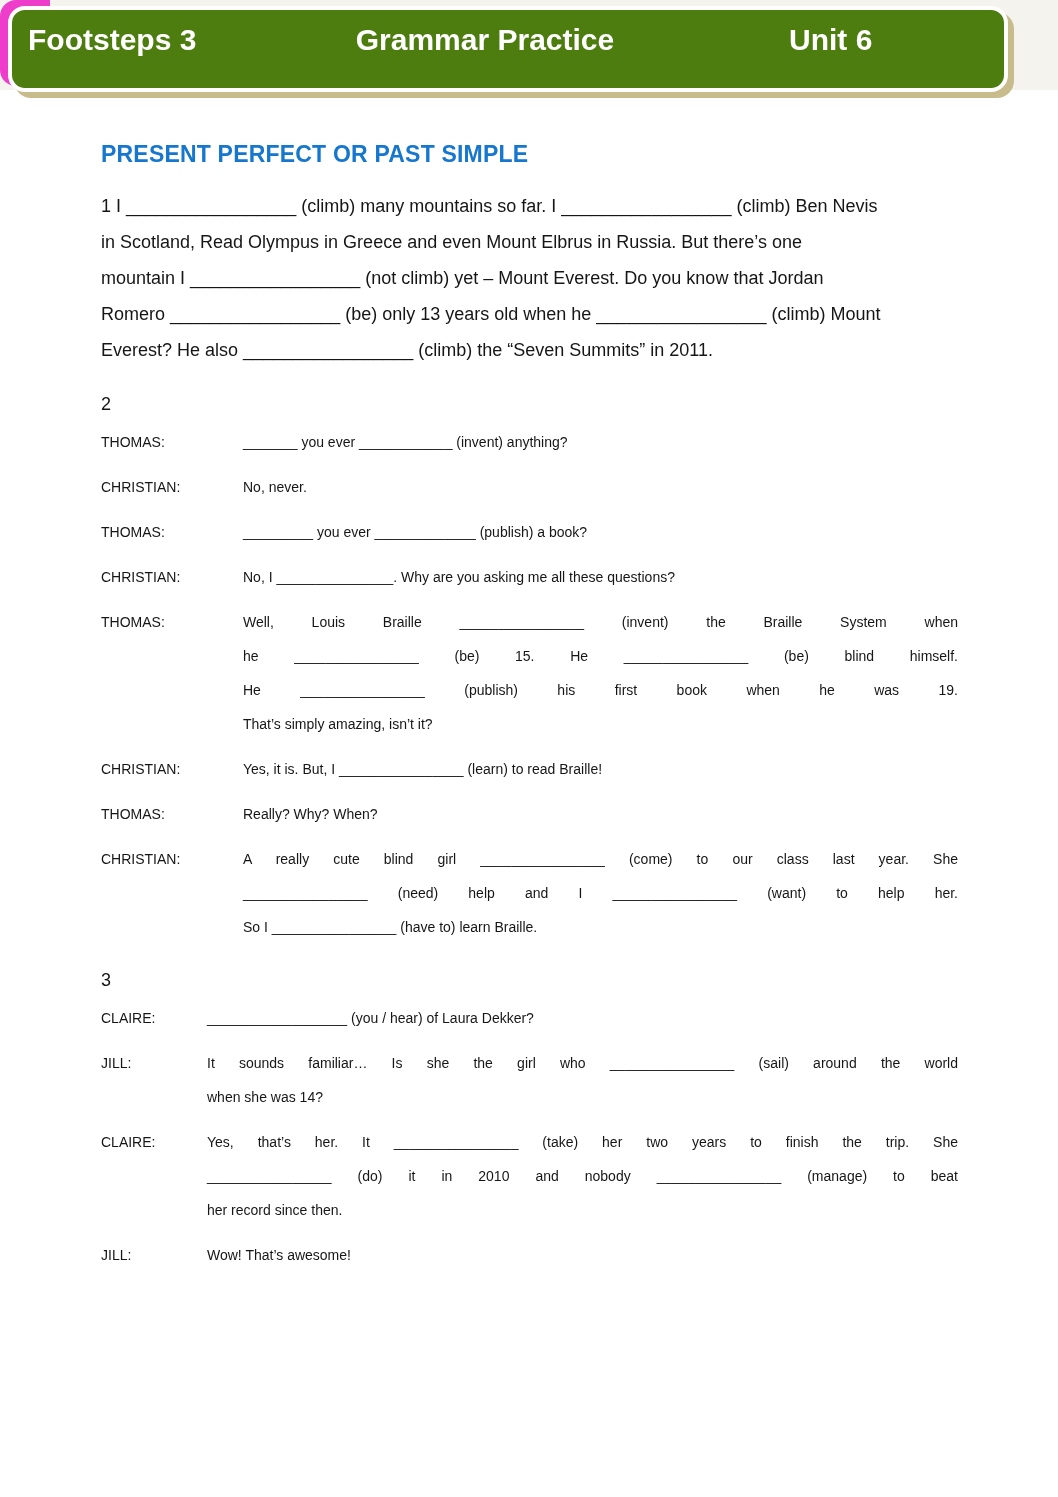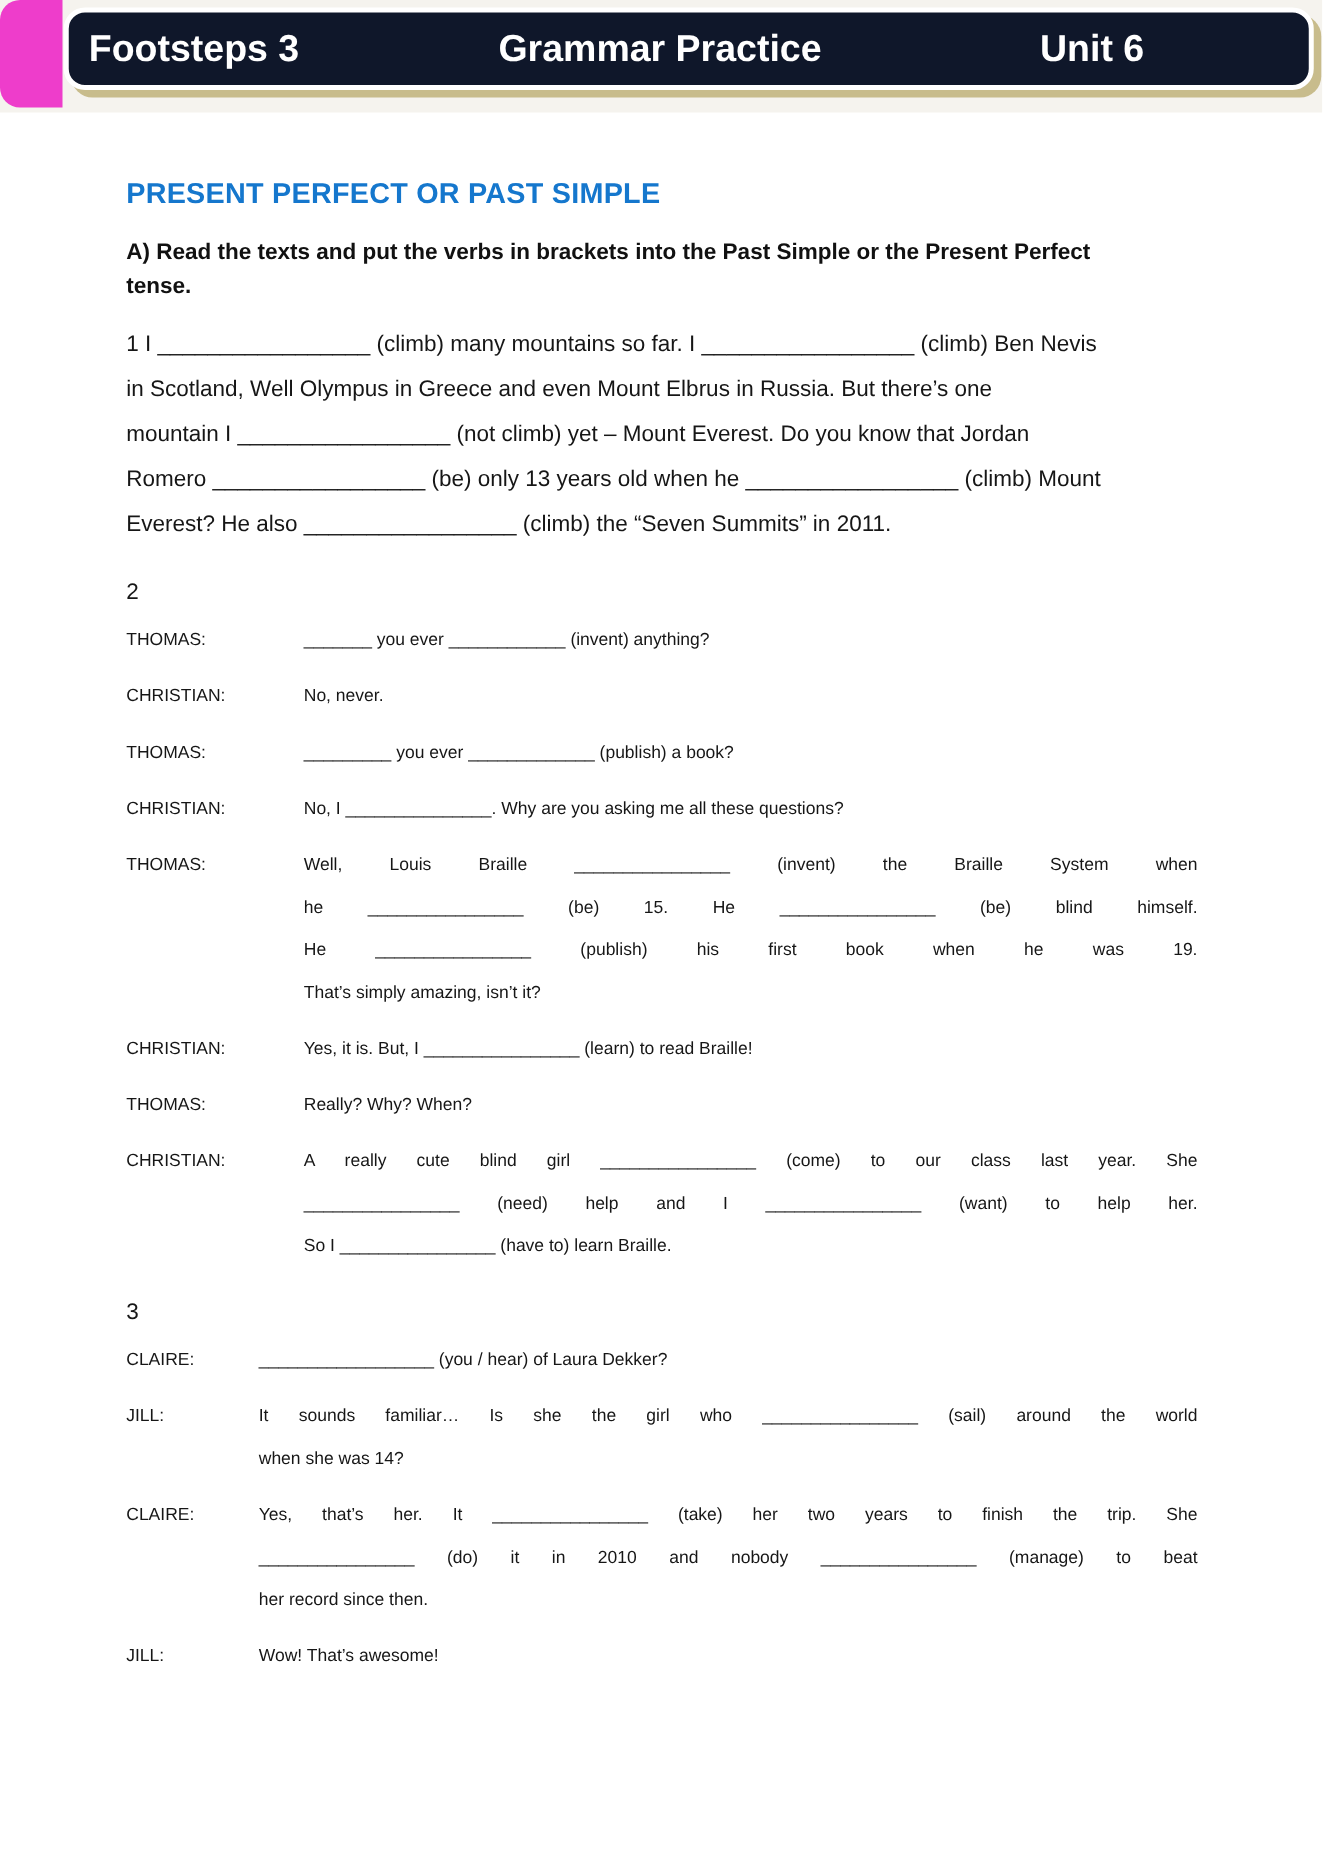--- a/index.html
+++ b/index.html
@@ -15,26 +15,25 @@
   
   .header-strip {
     position:absolute; top:0; left:0; width:1058px; height:90px;
     background:#f5f3ee;
   }
   .banner-bleed {
     position:absolute; top:0; left:0; width:50px; height:86px;
     background:#ee3dcb; border-radius:16px 0 0 16px;
   }
   .banner {
-    position:absolute; top:6px; left:8px; width:1000px; height:66px;
-    background:#0f172a;
+    position:absolute; top:6px; left:8px; width:1000px; height:86px;
+    background:#4d7c0f;
     border:4px solid #ffffff;
     border-radius:17px;
     box-shadow:6px 6px 0 0 #c8bc8c;
-    margin-left:43px;
   }
   .banner span {
     position:absolute; top:0; height:62px; line-height:60px;
     font-size:30px; font-weight:bold; color:#ffffff;
     white-space:nowrap;
   }
   .b-left   { left:16px; }
   .b-center { left:0; right:46px; text-align:center; }
   .b-right  { left:777px; }
   
@@ -62,28 +61,24 @@
   <div class="banner">
     <span class="b-left">Footsteps 3</span>
     <span class="b-center">Grammar Practice</span>
     <span class="b-right">Unit 6</span>
   </div>
 
   <div class="content">
 
     <div class="title">PRESENT PERFECT OR PAST SIMPLE</div>
 
-    <div class="instr">
-      <div>A) Read the texts and put the verbs in brackets into the Past Simple or the Present Perfect</div>
-      <div>tense.</div>
-    </div>
 
     <div class="para">
       <div>1 I _________________ (climb) many mountains so far. I _________________ (climb) Ben Nevis</div>
-      <div>in Scotland, Well Olympus in Greece and even Mount Elbrus in Russia. But there’s one</div>
+      <div>in Scotland, Read Olympus in Greece and even Mount Elbrus in Russia. But there’s one</div>
       <div>mountain I _________________ (not climb) yet – Mount Everest. Do you know that Jordan</div>
       <div>Romero _________________ (be) only 13 years old when he _________________ (climb) Mount</div>
       <div>Everest? He also _________________ (climb) the “Seven Summits” in 2011.</div>
     </div>
 
     <div class="num">2</div>
 
     <div class="row">
       <div class="spk2">THOMAS:</div>
       <div class="speech">

